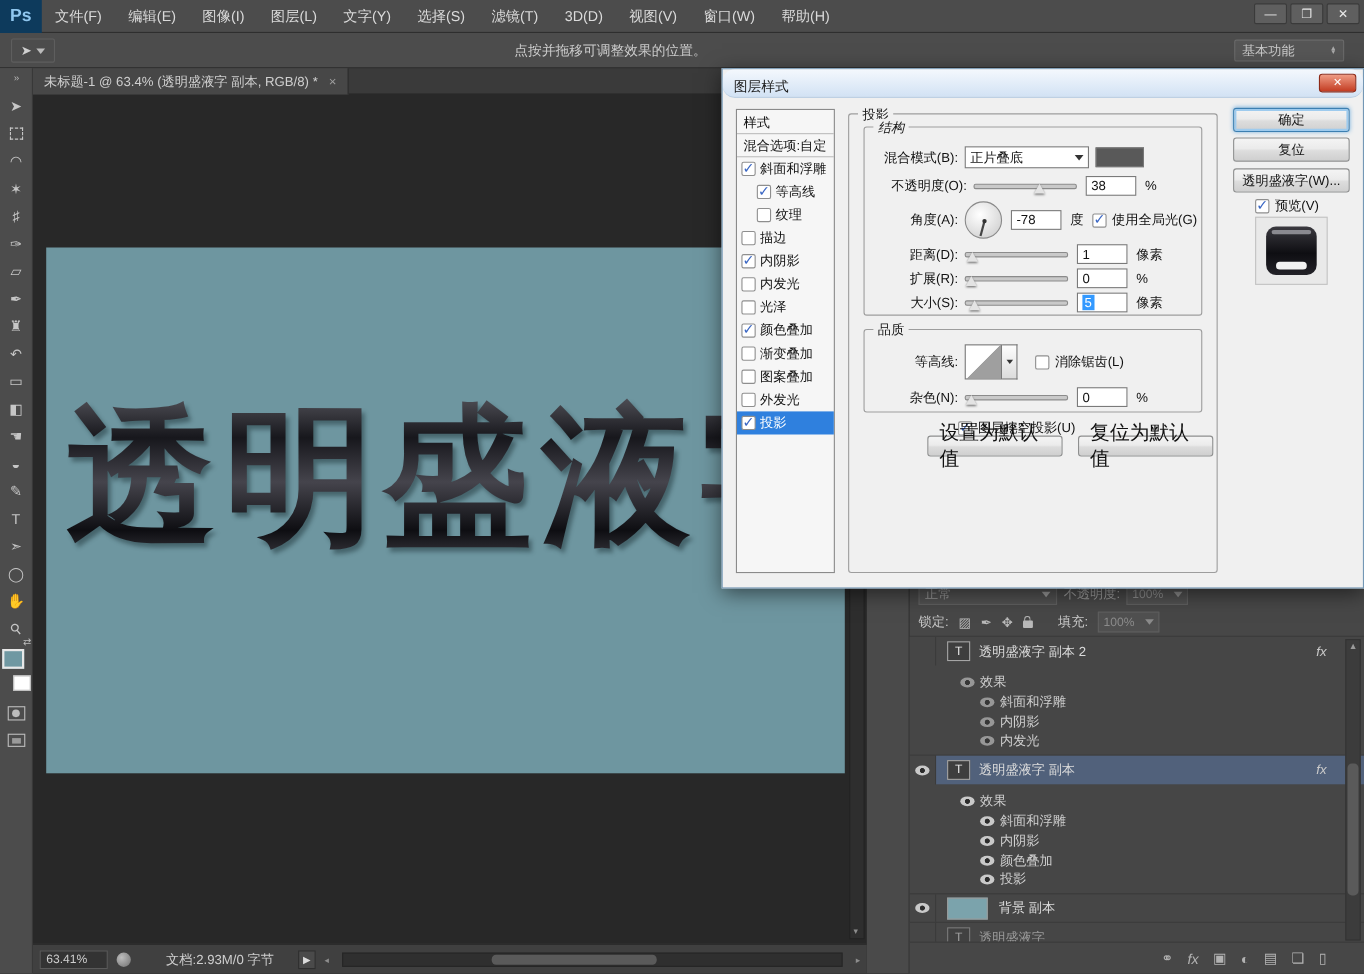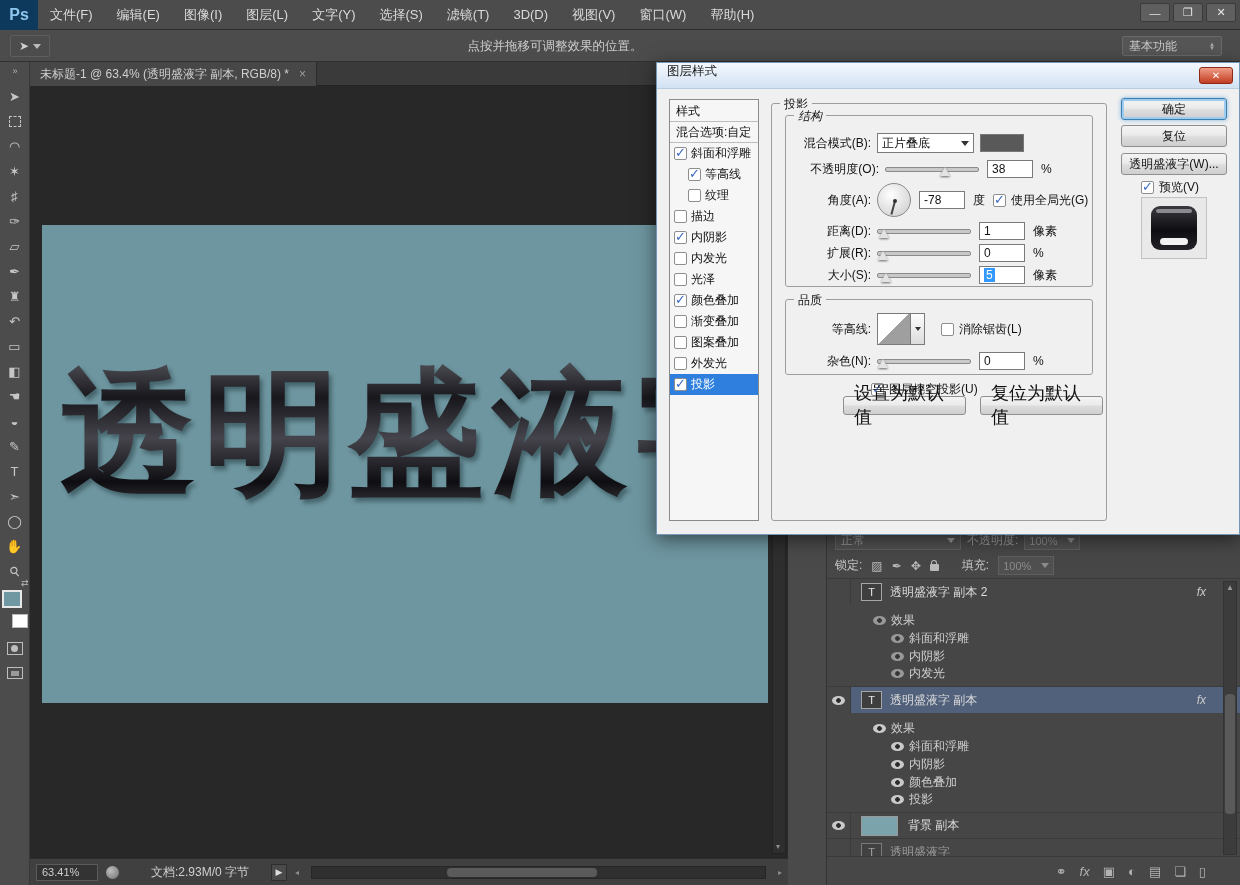--- a/index.html
+++ b/index.html
@@ -84,42 +84,42 @@
   .ename { color:#cfcfcf; font-size:12px; }
   .dimtxt { color:#9a9a9a; }
   .lscroll { position:absolute; right:3px; top:53px; width:14px; height:274px; background:#3c3c3c; border:1px solid #333; }
   .lscroll .up { text-align:center; color:#9a9a9a; font-size:8px; line-height:12px; }
   .lsthumb { position:absolute; left:1px; top:112px; width:10px; height:120px; background:#5a5a5a; border-radius:4px; }
   .lbottom { position:absolute; left:0; bottom:0; right:0; height:29px; background:#474747; border-top:1px solid #3a3a3a; display:flex; align-items:center; justify-content:flex-end; gap:13px; padding-right:34px; }
   .lb-ic { color:#b2b2b2; font-size:13px; }
 
   
   .dialog { position:absolute; left:656px; top:62px; width:584px; height:473px; background:#f0f0f0; border:1px solid #7397b5; box-shadow:0 4px 18px rgba(0,0,0,.55); z-index:10; font-size:12px; color:#111; }
-  .dtitle { position:relative; height:26px; background:linear-gradient(#f4f8fd,#d2e2f4); border-bottom:1px solid #b8cde2; display:flex; align-items:flex-start; padding-left:10px; font-size:12.5px; color:#1b1b1b; }
+  .dtitle { position:relative; height:26px; background:linear-gradient(#f4f8fd,#d2e2f4); border-bottom:1px solid #b8cde2; display:flex; align-items:flex-end; padding-left:10px; font-size:12.5px; color:#1b1b1b;border-radius:11px; }
   .dclose { position:absolute; right:6px; top:4px; width:34px; height:17px; background:linear-gradient(#f0a violet,#c33c22); background:linear-gradient(#ef9c85,#c33c22); border:1px solid #8e2a17; border-radius:3px; color:#fff; font-size:10px; display:flex; align-items:center; justify-content:center; }
   
   .slist { position:absolute; left:12px; top:36px; width:90px; height:422px; background:#f6f6f6; border:1px solid #8a8a8a; }
   .slist .hdr { height:22px; line-height:22px; padding-left:6px; border-bottom:1px solid #bdbdbd; }
   .slist .blopt { height:21px; line-height:21px; padding-left:6px; border-bottom:1px solid #bdbdbd; white-space:nowrap; }
   .sitem { height:21px; display:flex; align-items:center; padding-left:4px; gap:4px; white-space:nowrap; }
   .sitem.ind { padding-left:18px; }
   .sitem.selected { background:#2f80de; color:#fff; }
   .cb { width:13px; height:13px; background:#fff; border:1px solid #8e8e8e; border-radius:2px; position:relative; flex:none; }
   .cb.on::after { content:"✓"; position:absolute; left:0px; top:-3px; font-size:13px; font-weight:bold; color:#3b67c4; }
   
   .gbox { position:absolute; border:1px solid #9d9d9d; border-radius:3px; }
   .gbox > .glab { position:absolute; top:-8px; left:8px; background:#f0f0f0; padding:0 4px; }
   .srow { position:absolute; display:flex; align-items:center; height:20px; }
   .lab { text-align:right; white-space:nowrap; }
   .fld { width:46px; height:18px; background:#fff; border:1px solid #7a7a7a; display:flex; align-items:center; padding-left:4px; }
   .unit { margin-left:8px; white-space:nowrap; }
   .sl { position:relative; width:94px; height:16px; flex:none; }
   .sl::before { content:""; position:absolute; left:0; right:0; top:6px; height:3px; background:#c9c9c9; border:1px solid #8b8b8b; border-radius:2px; }
   .th { position:absolute; top:6px; width:0; height:0; border-left:5px solid transparent; border-right:5px solid transparent; border-bottom:9px solid #e3e3e3; filter:drop-shadow(0 1px 1px #666); }
-  .dd { width:97px; height:20px; background:#fff; border:1px solid #7a7a7a; display:flex; align-items:center; justify-content:space-between; padding:0 4px; }
+  .dd { width:113px; height:20px; background:#fff; border:1px solid #7a7a7a; display:flex; align-items:center; justify-content:space-between; padding:0 4px; }
   .caret { width:0; height:0; border-left:4px solid transparent; border-right:4px solid transparent; border-top:5px solid #333; }
   .swatch { width:44px; height:18px; background:#595959; border:1px solid #777; margin-left:6px; }
   .dial { position:relative; width:34px; height:34px; border-radius:50%; background:radial-gradient(circle at 40% 35%, #ffffff, #c9c9c9); border:1px solid #8a8a8a; flex:none; }
   .needle { position:absolute; left:16px; top:17px; width:2px; height:14px; background:#444; transform-origin:1px 0; transform:rotate(15deg); }
   .dot { position:absolute; left:15px; top:15px; width:4px; height:4px; border-radius:50%; background:#333; }
   .contour-thumb { width:34px; height:32px; border:1px solid #7a7a7a; background:linear-gradient(135deg,#ffffff 49.5%,#9f9f9f 50%); }
   .mini-dd { width:14px; height:32px; border:1px solid #7a7a7a; border-left:none; background:linear-gradient(#fdfdfd,#dcdcdc); display:flex; align-items:center; justify-content:center; }
   .mini-dd .caret { border-left-width:3px; border-right-width:3px; border-top-width:4px; }
   .wbtn { height:19px; background:linear-gradient(#f4f4f4,#ebebeb 45%,#dcdcdc 55%,#cfcfcf); border:1px solid #8e8f8f; border-radius:3px; font-size:18px; display:flex; align-items:center; justify-content:center; padding:0 10px; }
   .dbtn { position:absolute; left:464px; width:106px; height:22px; background:linear-gradient(#f4f4f4,#ebebeb 45%,#dddddd 55%,#cfcfcf); border:1px solid #8e8f8f; border-radius:3px; display:flex; align-items:center; justify-content:center; }

